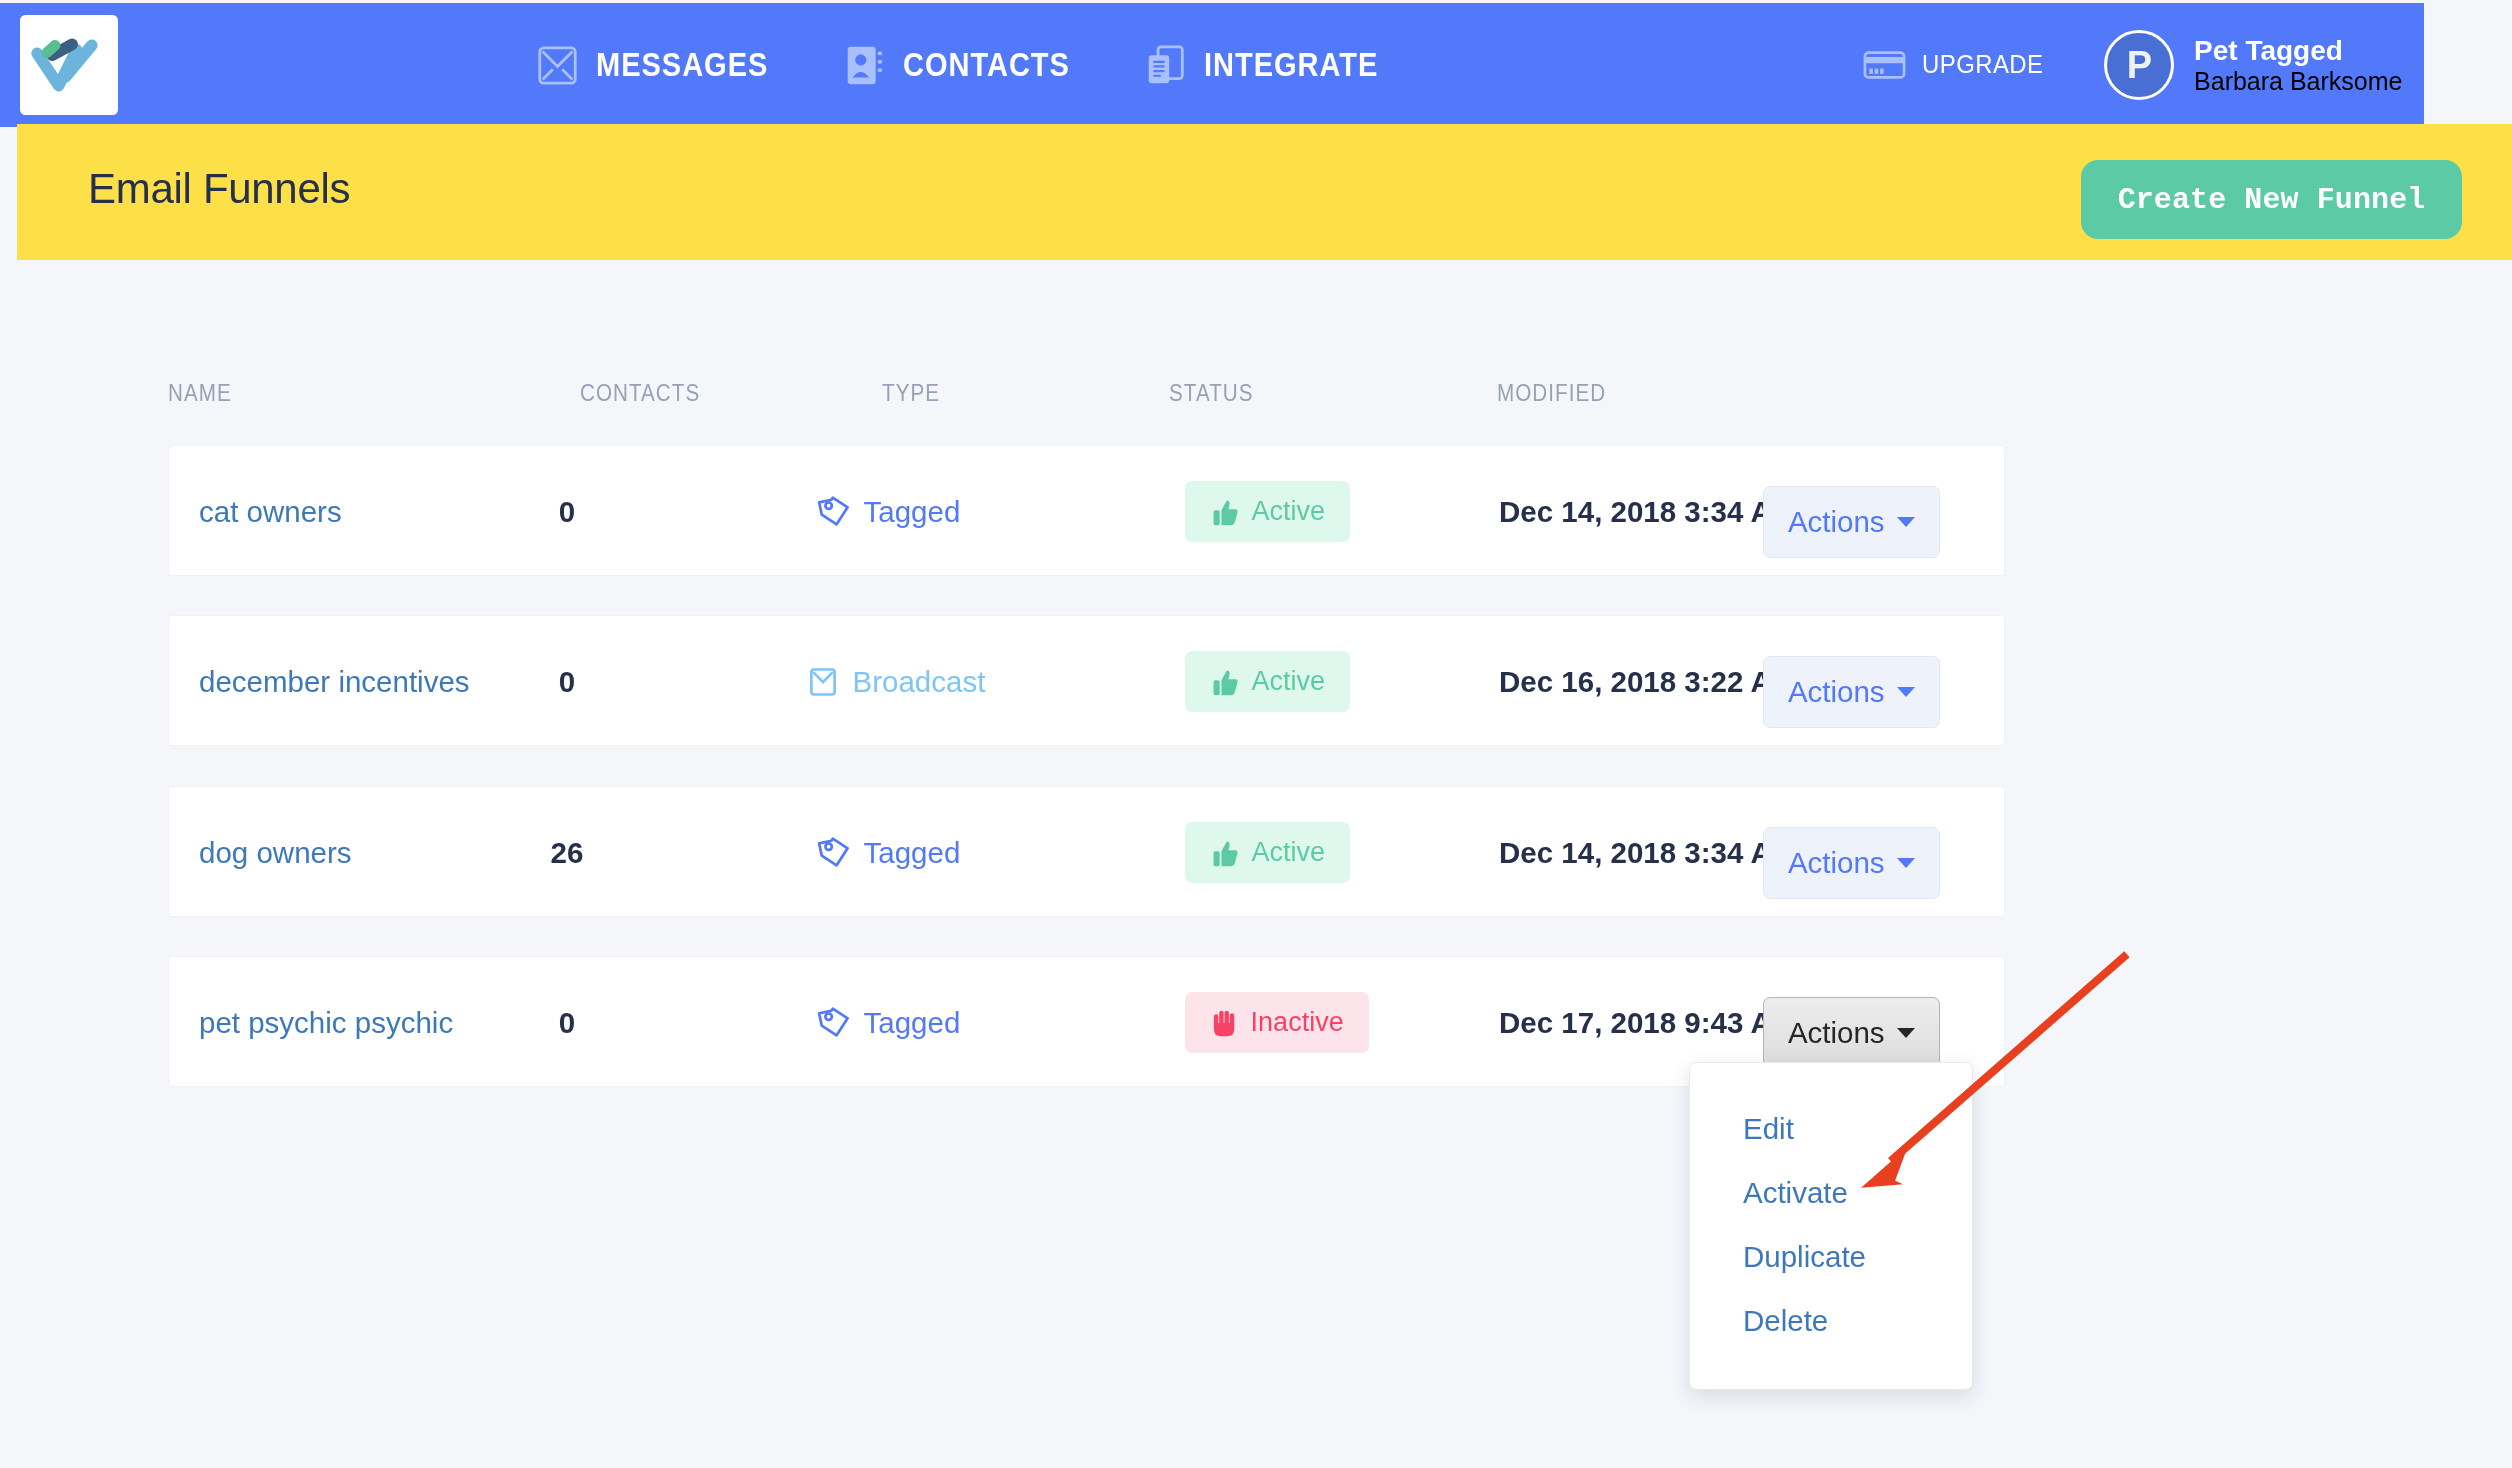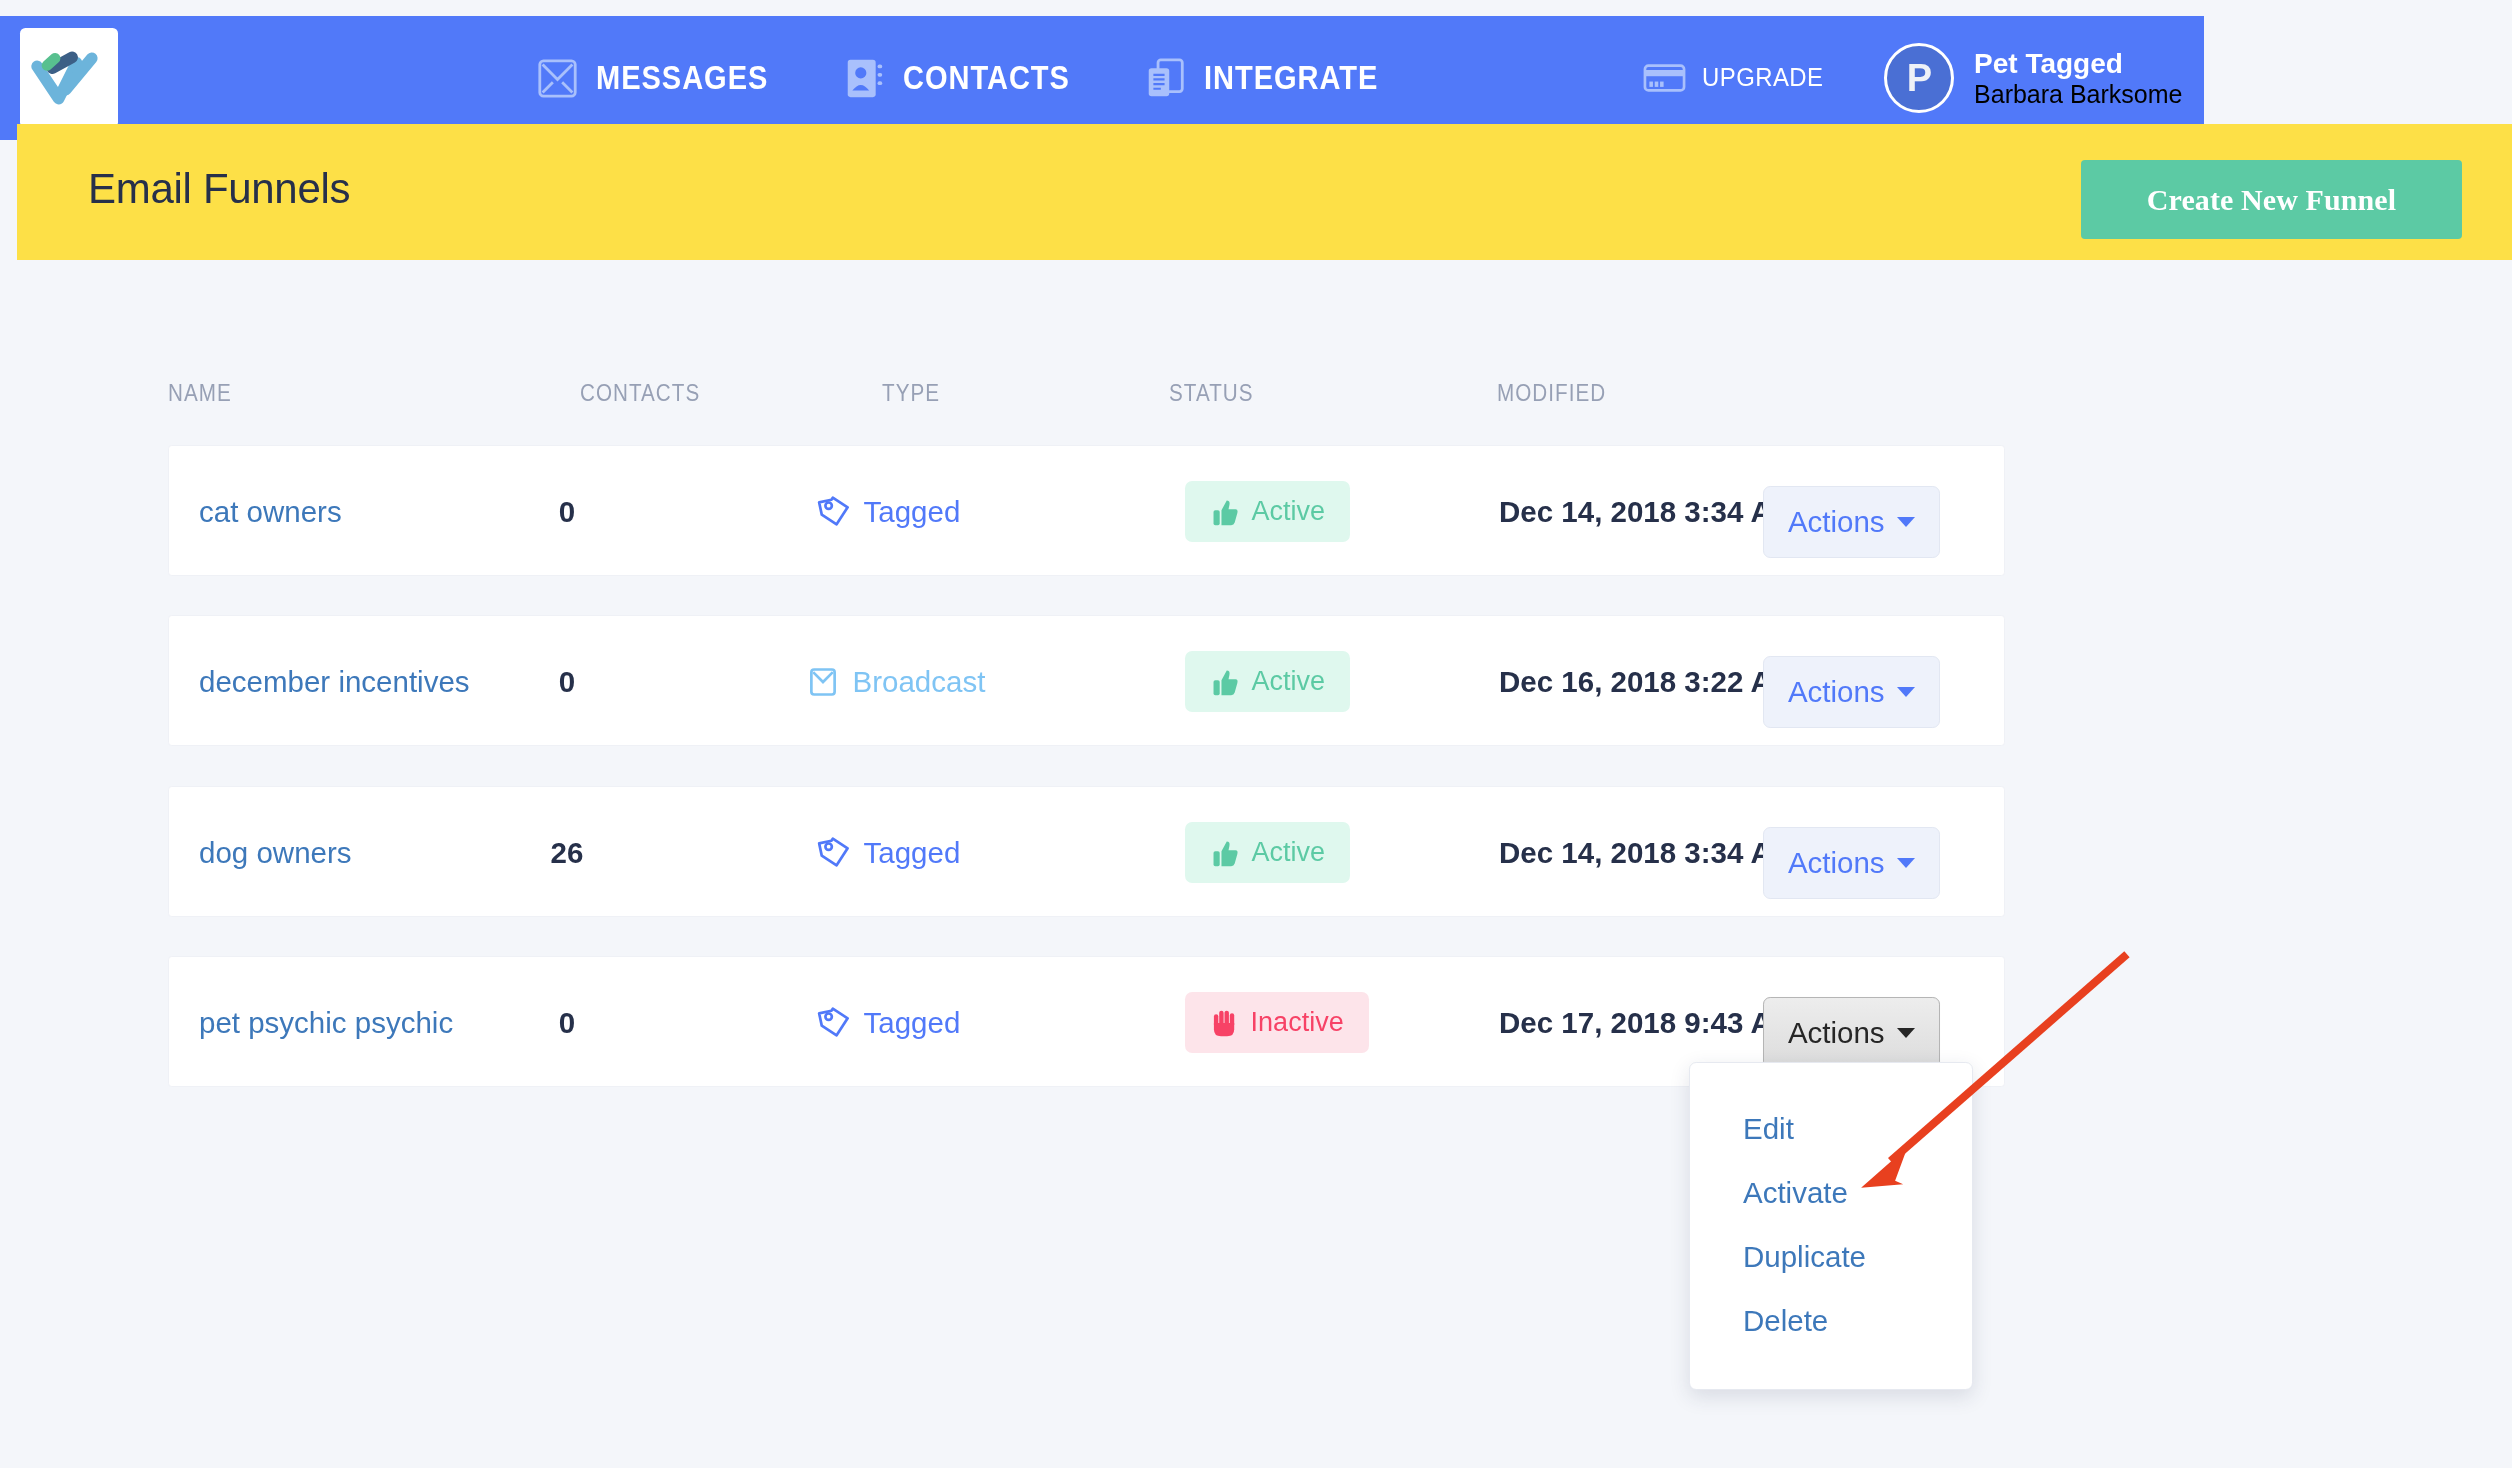--- a/index.html
+++ b/index.html
@@ -5,22 +5,22 @@
   * { box-sizing: border-box; margin: 0; padding: 0; }
   html, body {
     width: 2512px; height: 1468px;
     background: #f4f6fa;
     font-family: "Liberation Sans", sans-serif;
     overflow: hidden;
   }
 
   
   .topbar {
-    position: absolute; left: 0; top: 16px;
-    width: 2204px; height: 124px;
+    position: absolute; left: 0; top: 3px;
+    width: 2424px; height: 124px;
     background: #5179f9;
     display: flex; align-items: center;
   }
   .logo-box {
     position: absolute; left: 19.7px; top: 11.6px;
     width: 98px; height: 100px;
     background: #ffffff;
     border-radius: 5.4px;
     display: flex; align-items: center; justify-content: center;
   }
@@ -80,22 +80,22 @@
   }
   .page-title {
     position: absolute; left: 71px; top: 41px;
     font-size: 42px; color: #26304a; font-weight: normal;
     letter-spacing: -0.3px;
   }
   .create-btn {
     position: absolute; left: 2081px; top: 160px;
     width: 381px; height: 79px;
     background: #5ccaa4; color: #ffffff;
-    border: none; border-radius: 4px;
-    font-family: Liberation Serif, serif;
+    border: none; border-radius: 17px;
+    font-family: Liberation Mono, monospace;
     font-size: 30px; font-weight: bold;
     letter-spacing: 0.1px;
     cursor: pointer;
   }
 
   
   .content { position: absolute; left: 0; top: 260px; width: 2512px; height: 1209px; background: #f4f6fa; }
 
   .thead {
     position: absolute; left: 168px; top: 119px;

